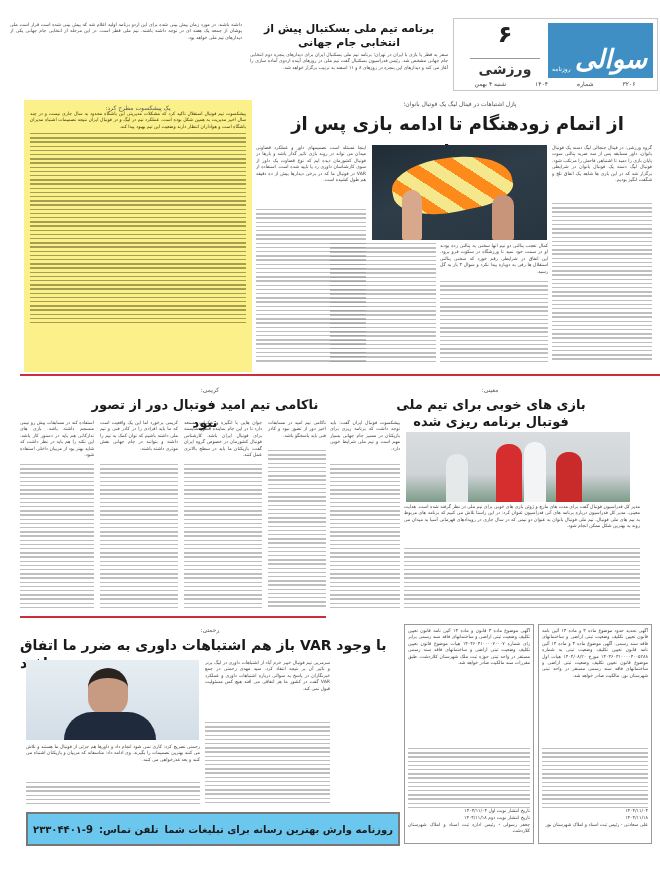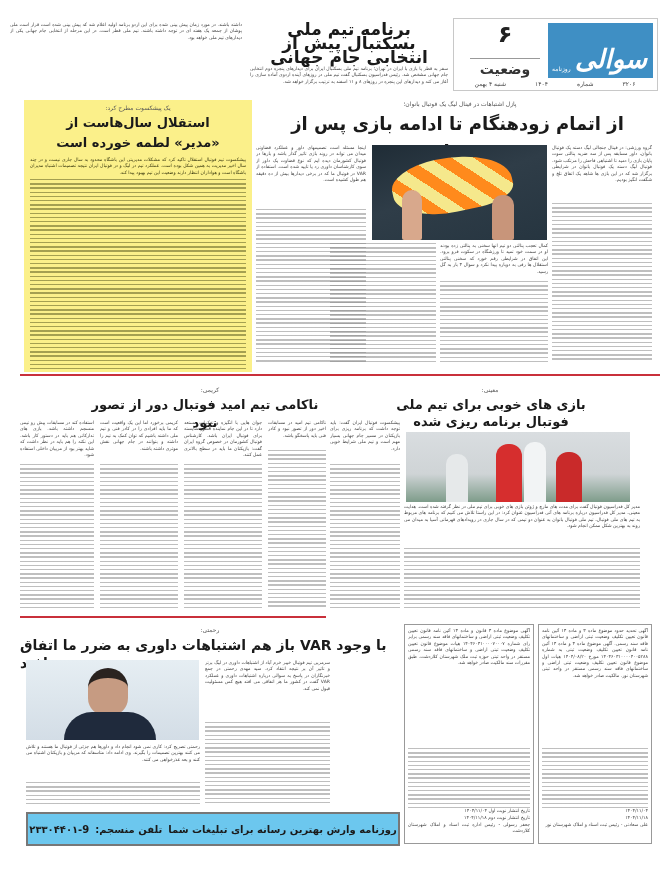--- a/index.html
+++ b/index.html
@@ -27,41 +27,40 @@
   .ad-banner { background: #6cc7ee; border: 2px solid #777; }
 </style>
 </head>
 <body>
 
 <div class="abs" style="left:10px;top:22px;width:232px;height:68px;">
   <div class="txt" style="height:68px;">داشته باشند. در مورد زمان پیش بینی شده برای این اردو برنامه اولیه اعلام شد که پیش بینی شده است قرار است ملی پوشان از جمعه یک هفته ای در توجه داشته باشند. تیم ملی قطر است. در این مرحله از انتخابی جام جهانی یکی از دیدارهای تیم ملی خواهد بود.</div>
 </div>
 
 <div class="abs" style="left:250px;top:22px;width:198px;height:70px;">
-  <div class="hl" style="font-size:17px;line-height:14px;">برنامه تیم ملی بسکتبال پیش از انتخابی جام جهانی</div>
+  <div class="hl" style="font-size:11px;line-height:14px;">برنامه تیم ملی بسکتبال پیش از انتخابی جام جهانی</div>
   <div class="txt" style="margin-top:2px;height:40px;">سفر به قطر یا بازی با ایران در تهران؛ برنامه تیم ملی بسکتبال ایران برای دیدارهای پنجره دوم انتخابی جام جهانی مشخص شد. رئیس فدراسیون بسکتبال گفت تیم ملی در روزهای آینده اردوی آماده سازی را آغاز می کند و دیدارهای این پنجره در روزهای ۸ و ۱۱ اسفند به ترتیب برگزار خواهد شد.</div>
 </div>
 
 <div class="abs mast"></div>
 <div class="abs logo">
   <span class="logo-text">سوالی</span>
   <span style="position:absolute;left:4px;bottom:6px;color:#fff;font-size:6px;">روزنامه</span>
 </div>
 <div class="abs pgnum">۶</div>
-<div class="abs sect">وضعیت</div>
+<div class="abs sect">ورزشی</div>
 <div class="abs dateline">
   <span>۳۲۰۶</span>
   <span>شماره</span>
   <span>۱۴۰۴</span>
   <span>شنبه ۴ بهمن</span>
 </div>
 
 <div class="abs yellow" style="left:24px;top:100px;width:228px;height:272px;padding:4px 6px;">
   <div class="kicker">یک پیشکسوت مطرح کرد:</div>
-  <div class="hl" style="font-size:13px;line-height:20px;margin:2px 20px 4px;">استقلال سال‌هاست از «مدیر» لطمه خورده است</div>
   <div class="txt" style="color:#3b3a10;height:20px;">پیشکسوت تیم فوتبال استقلال تاکید کرد که مشکلات مدیریتی این باشگاه محدود به سال جاری نیست و در چند سال اخیر مدیریت به همین شکل بوده است. عملکرد تیم در لیگ و در فوتبال ایران نتیجه تصمیمات اشتباه مدیران باشگاه است و هواداران انتظار دارند وضعیت این تیم بهبود پیدا کند.</div>
   <div class="lines-y" style="height:192px;margin-top:2px;"></div>
 </div>
 
 <div class="abs kicker" style="left:260px;top:100px;width:400px;">پازل اشتباهات در فینال لیگ یک فوتبال بانوان؛</div>
 <div class="abs hl" style="left:255px;top:110px;width:405px;font-size:18px;line-height:28px;">از اتمام زودهنگام تا ادامه بازی پس از قهرمانی</div>
 
 <div class="abs" style="left:552px;top:145px;width:100px;height:220px;">
   <div class="txt" style="height:58px;">گروه ورزشی: در فینال جنجالی لیگ دسته یک فوتبال بانوان، داور مسابقه پس از سه ضربه پنالتی سوت پایان بازی را دمید تا اشتباهی فاحش را مرتکب شود. فوتبال لیگ دسته یک فوتبال بانوان در شرایطی برگزار شد که در این بازی ها شاهد یک اتفاق تلخ و شگفت انگیز بودیم.</div>
   <div class="lines" style="height:160px;"></div>
@@ -148,15 +147,15 @@
 <div class="abs ad-box" style="left:404px;top:624px;width:130px;height:220px;padding:3px;">
   <div class="txt" style="height:120px;">آگهی موضوع ماده ۳ قانون و ماده ۱۳ آئین نامه قانون تعیین تکلیف وضعیت ثبتی اراضی و ساختمانهای فاقد سند رسمی برابر رای شماره ۱۴۰۴۶۰۳۱۰۰۰۰۷۰۰۰۷ هیات موضوع قانون تعیین تکلیف وضعیت ثبتی اراضی و ساختمانهای فاقد سند رسمی مستقر در واحد ثبتی حوزه ثبت ملک شهرستان کلاردشت. طبق مقررات سند مالکیت صادر خواهد شد.</div>
   <div class="lines" style="height:60px;"></div>
   <div class="txt" style="height:7px;">تاریخ انتشار نوبت اول ۱۴۰۴/۱۱/۰۴</div>
   <div class="txt" style="height:7px;">تاریخ انتشار نوبت دوم ۱۴۰۴/۱۱/۱۸</div>
   <div class="txt" style="height:14px;">جعفر رسولی - رئیس اداره ثبت اسناد و املاک شهرستان کلاردشت</div>
 </div>
 
 <div class="abs ad-banner" style="left:26px;top:812px;width:374px;height:34px;display:flex;align-items:center;justify-content:center;gap:6px;direction:rtl;">
   <span style="font-size:10px;font-weight:bold;color:#1a1a1a;">روزنامه وارش بهترین رسانه برای تبلیغات شما</span>
-  <span style="font-size:10px;font-weight:bold;color:#1a1a1a;">تلفن منسجم:</span>
+  <span style="font-size:10px;font-weight:bold;color:#1a1a1a;">تلفن تماس:</span>
   <span style="font-size:10px;font-weight:bold;color:#1a1a1a;">۲۳۳۰۴۴۰۱-9</span>
 </div>
 
 </body></html>

